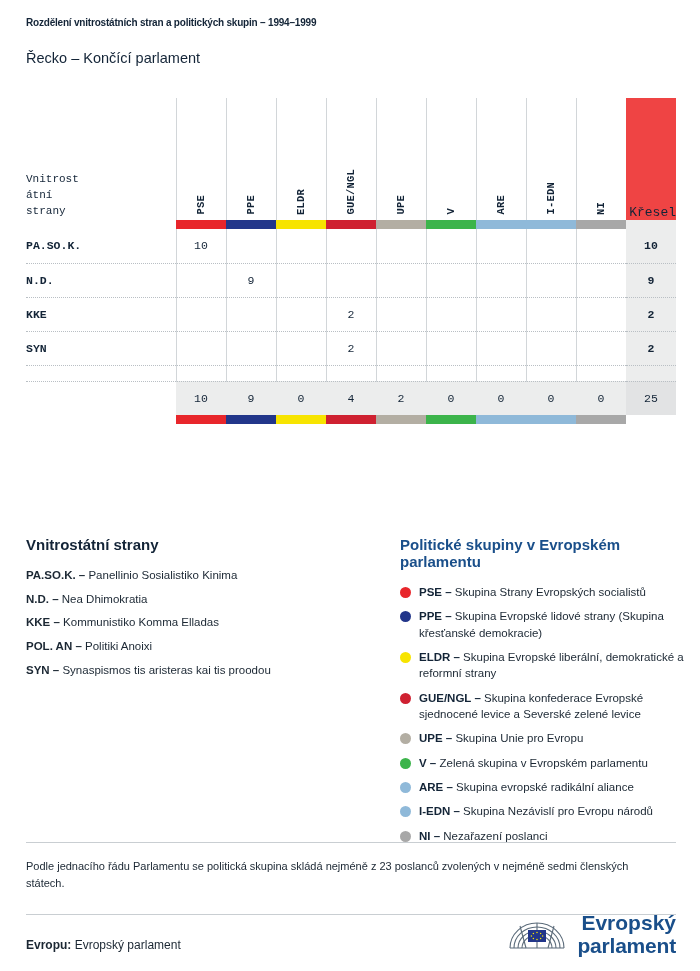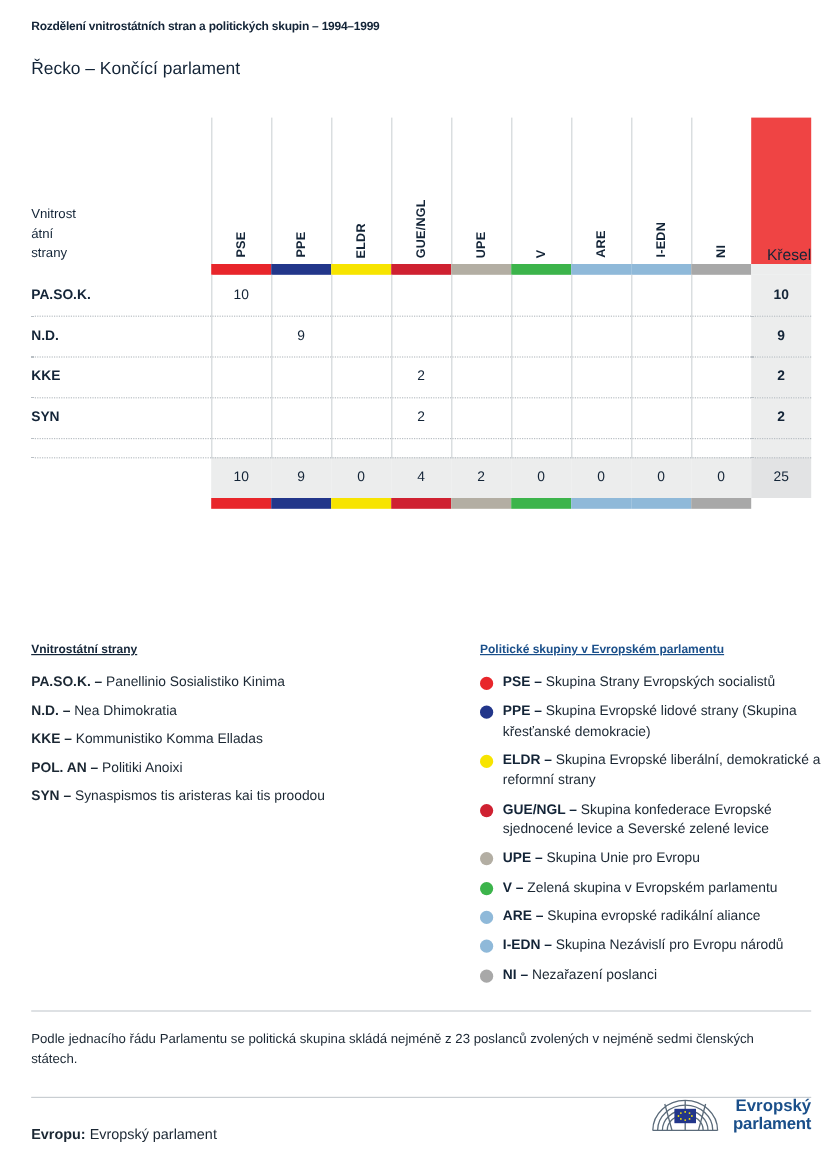--- a/index.html
+++ b/index.html
@@ -41,20 +41,21 @@
   .table-wrap {
     position: absolute;
     left: 26px;
     top: 98px;
     width: 650px;
   }
   table.grid {
     border-collapse: collapse;
     width: 650px;
     table-layout: fixed;
+    font-family: Liberation Mono, monospace;
   }
   table.grid td, table.grid th {
     padding: 0;
     margin: 0;
     font-weight: normal;
   }
   .col-label { width: 150px; }
   .col-grp   { width: 50px; }
   .col-seat  { width: 50px; }
 
@@ -134,24 +135,23 @@
 
   
   .legend {
     position: absolute;
     top: 536px;
   }
   .legend.left { left: 26px; width: 345px; }
   .legend.right { left: 400px; width: 285px; }
   .legend h4 {
     margin: 0 0 14px 0;
-    font-size: 10px;
-    font-weight: bold;
-    color: #132437;
-    text-decoration: underline;
+    font-size: 15px;
+    font-weight: bold;
+    color: #132437;
   }
   .legend.right h4 { color: #1a4f8a; }
   .leg-item {
     font-size: 11.5px;
     line-height: 1.45;
     margin-bottom: 7px;
     color: #1b2733;
   }
   .leg-item b { font-weight: bold; }
   .leg-row {
@@ -207,21 +207,21 @@
     top: 912px;
     display: flex;
     align-items: center;
   }
   .logo-mark {
     width: 62px;
     height: 34px;
     margin-right: 9px;
   }
   .logo-text {
-    font-size: 14px;
+    font-size: 21px;
     line-height: 1.08;
     color: #1a4f8a;
     font-weight: bold;
     text-align: right;
   }
   .logo-text .l2 { letter-spacing: -0.2px; }
 </style>
 </head>
 <body>
 

